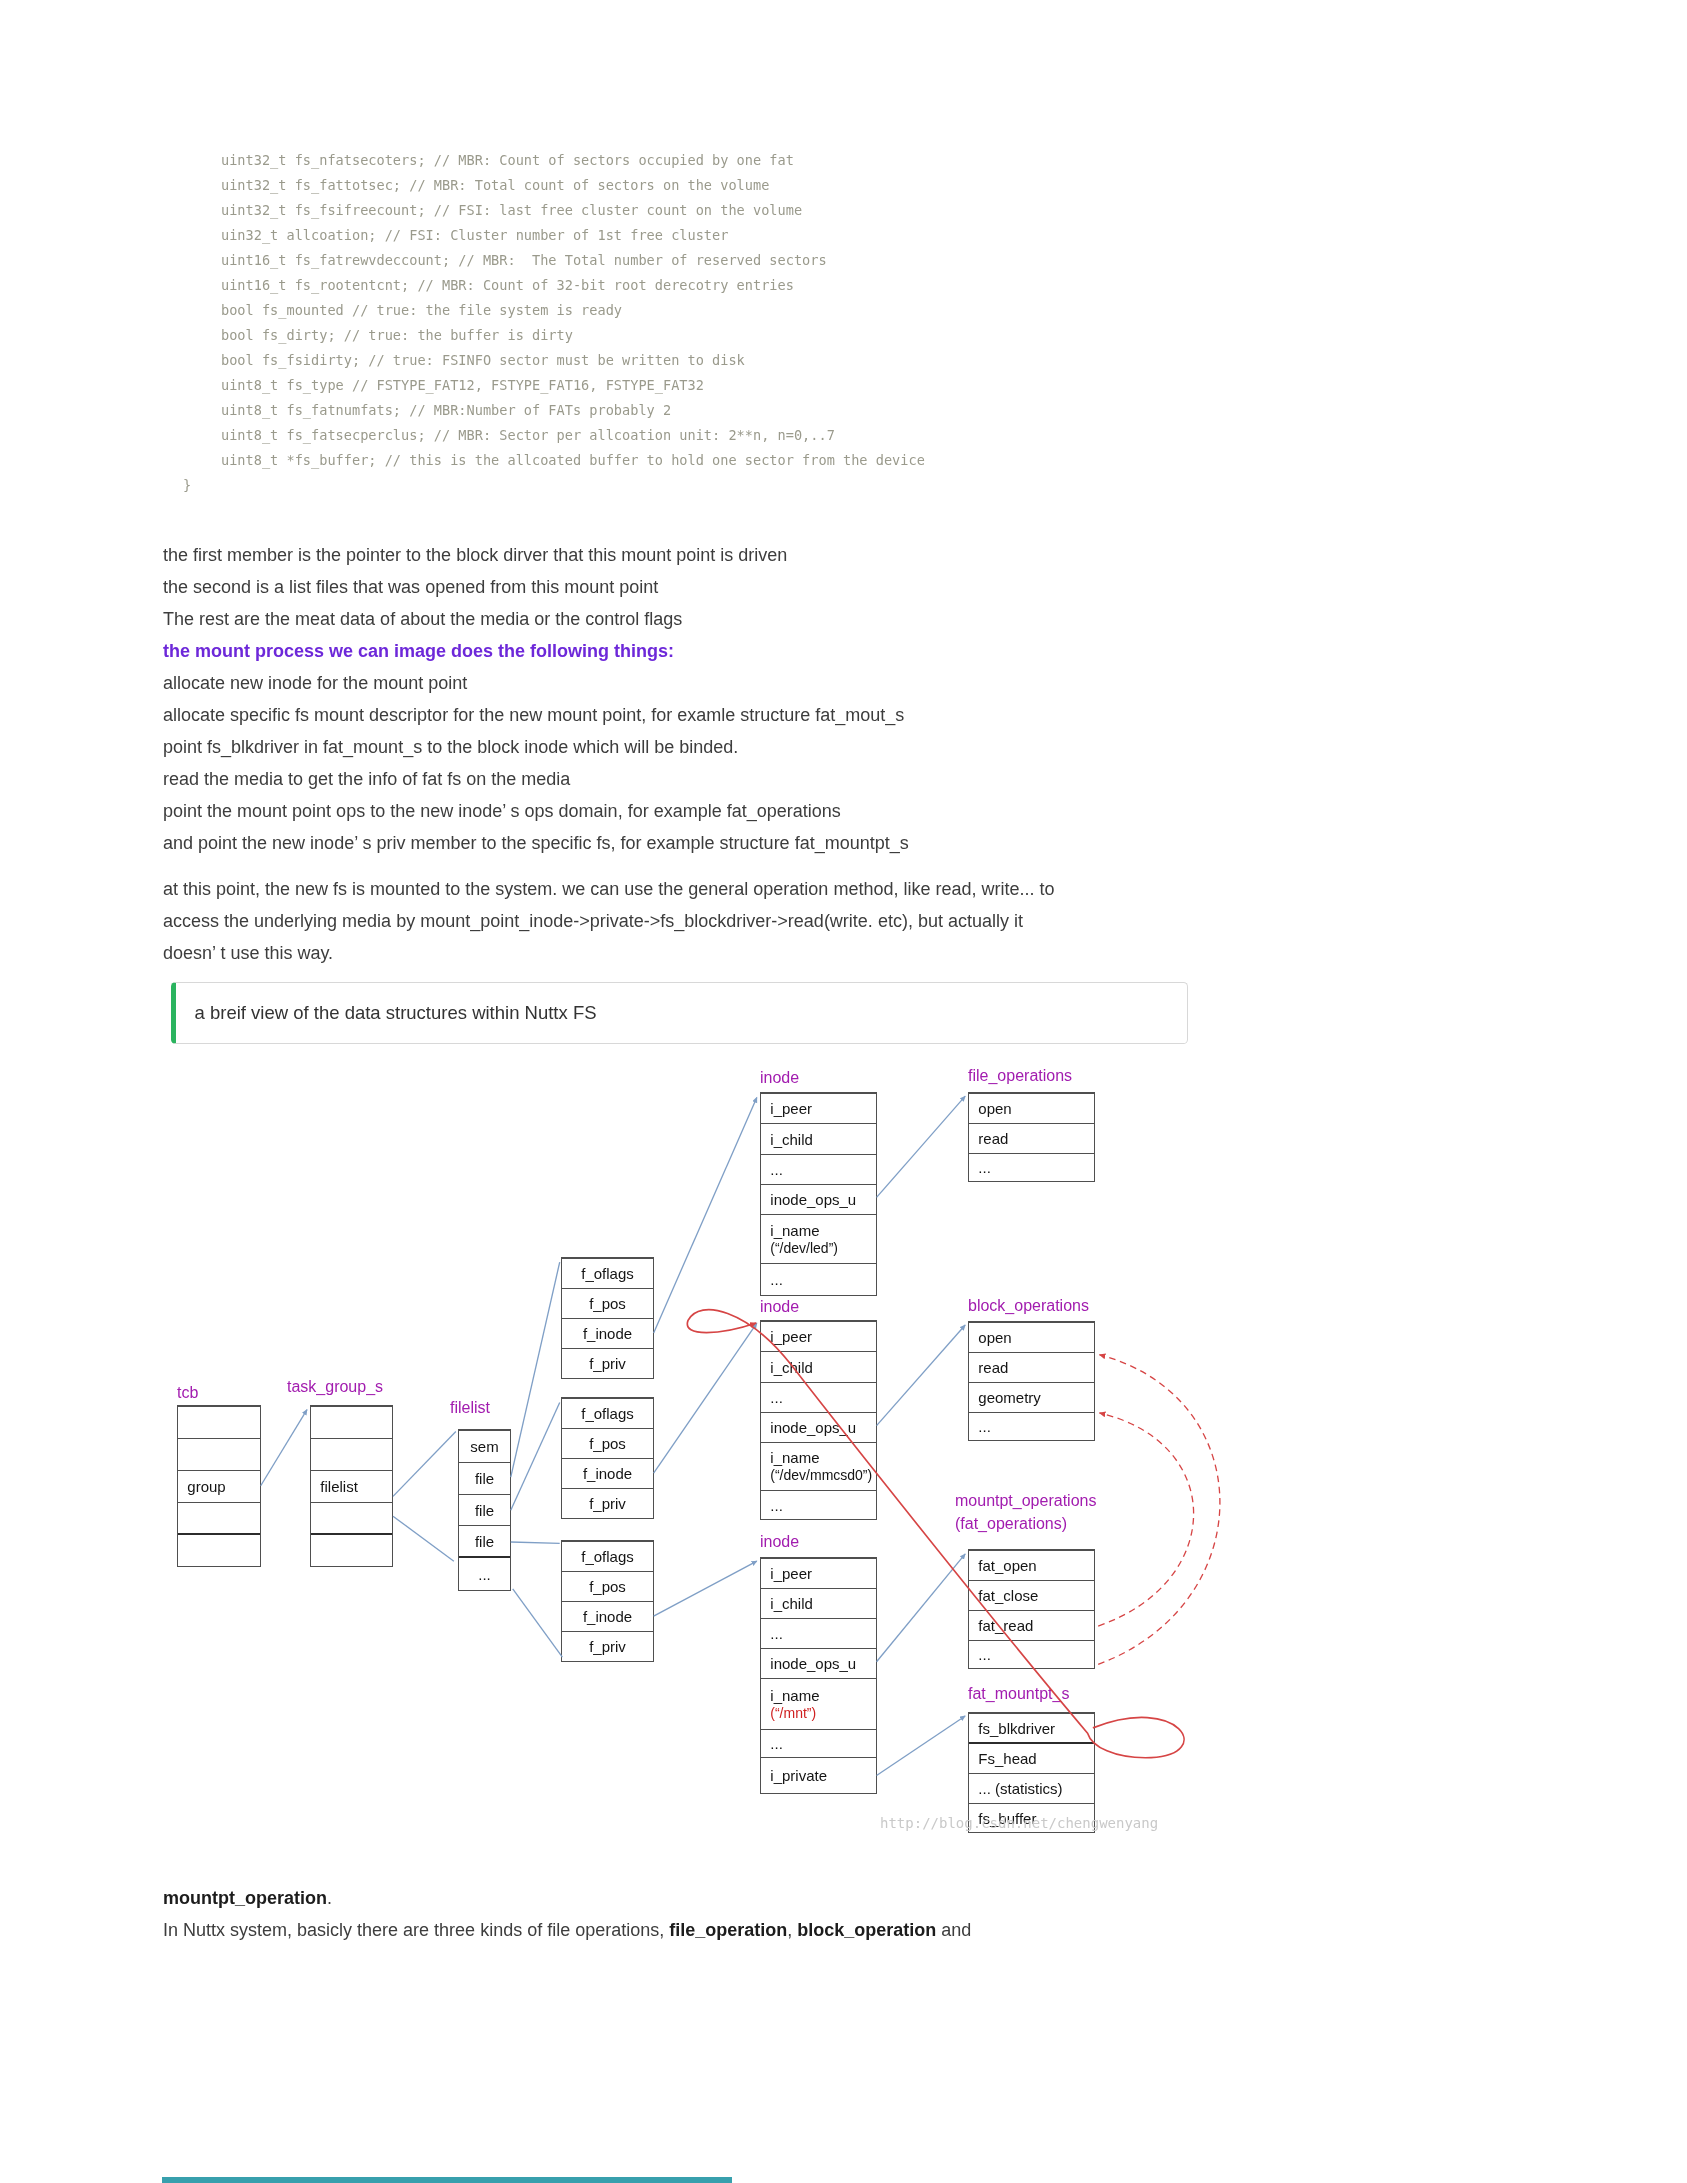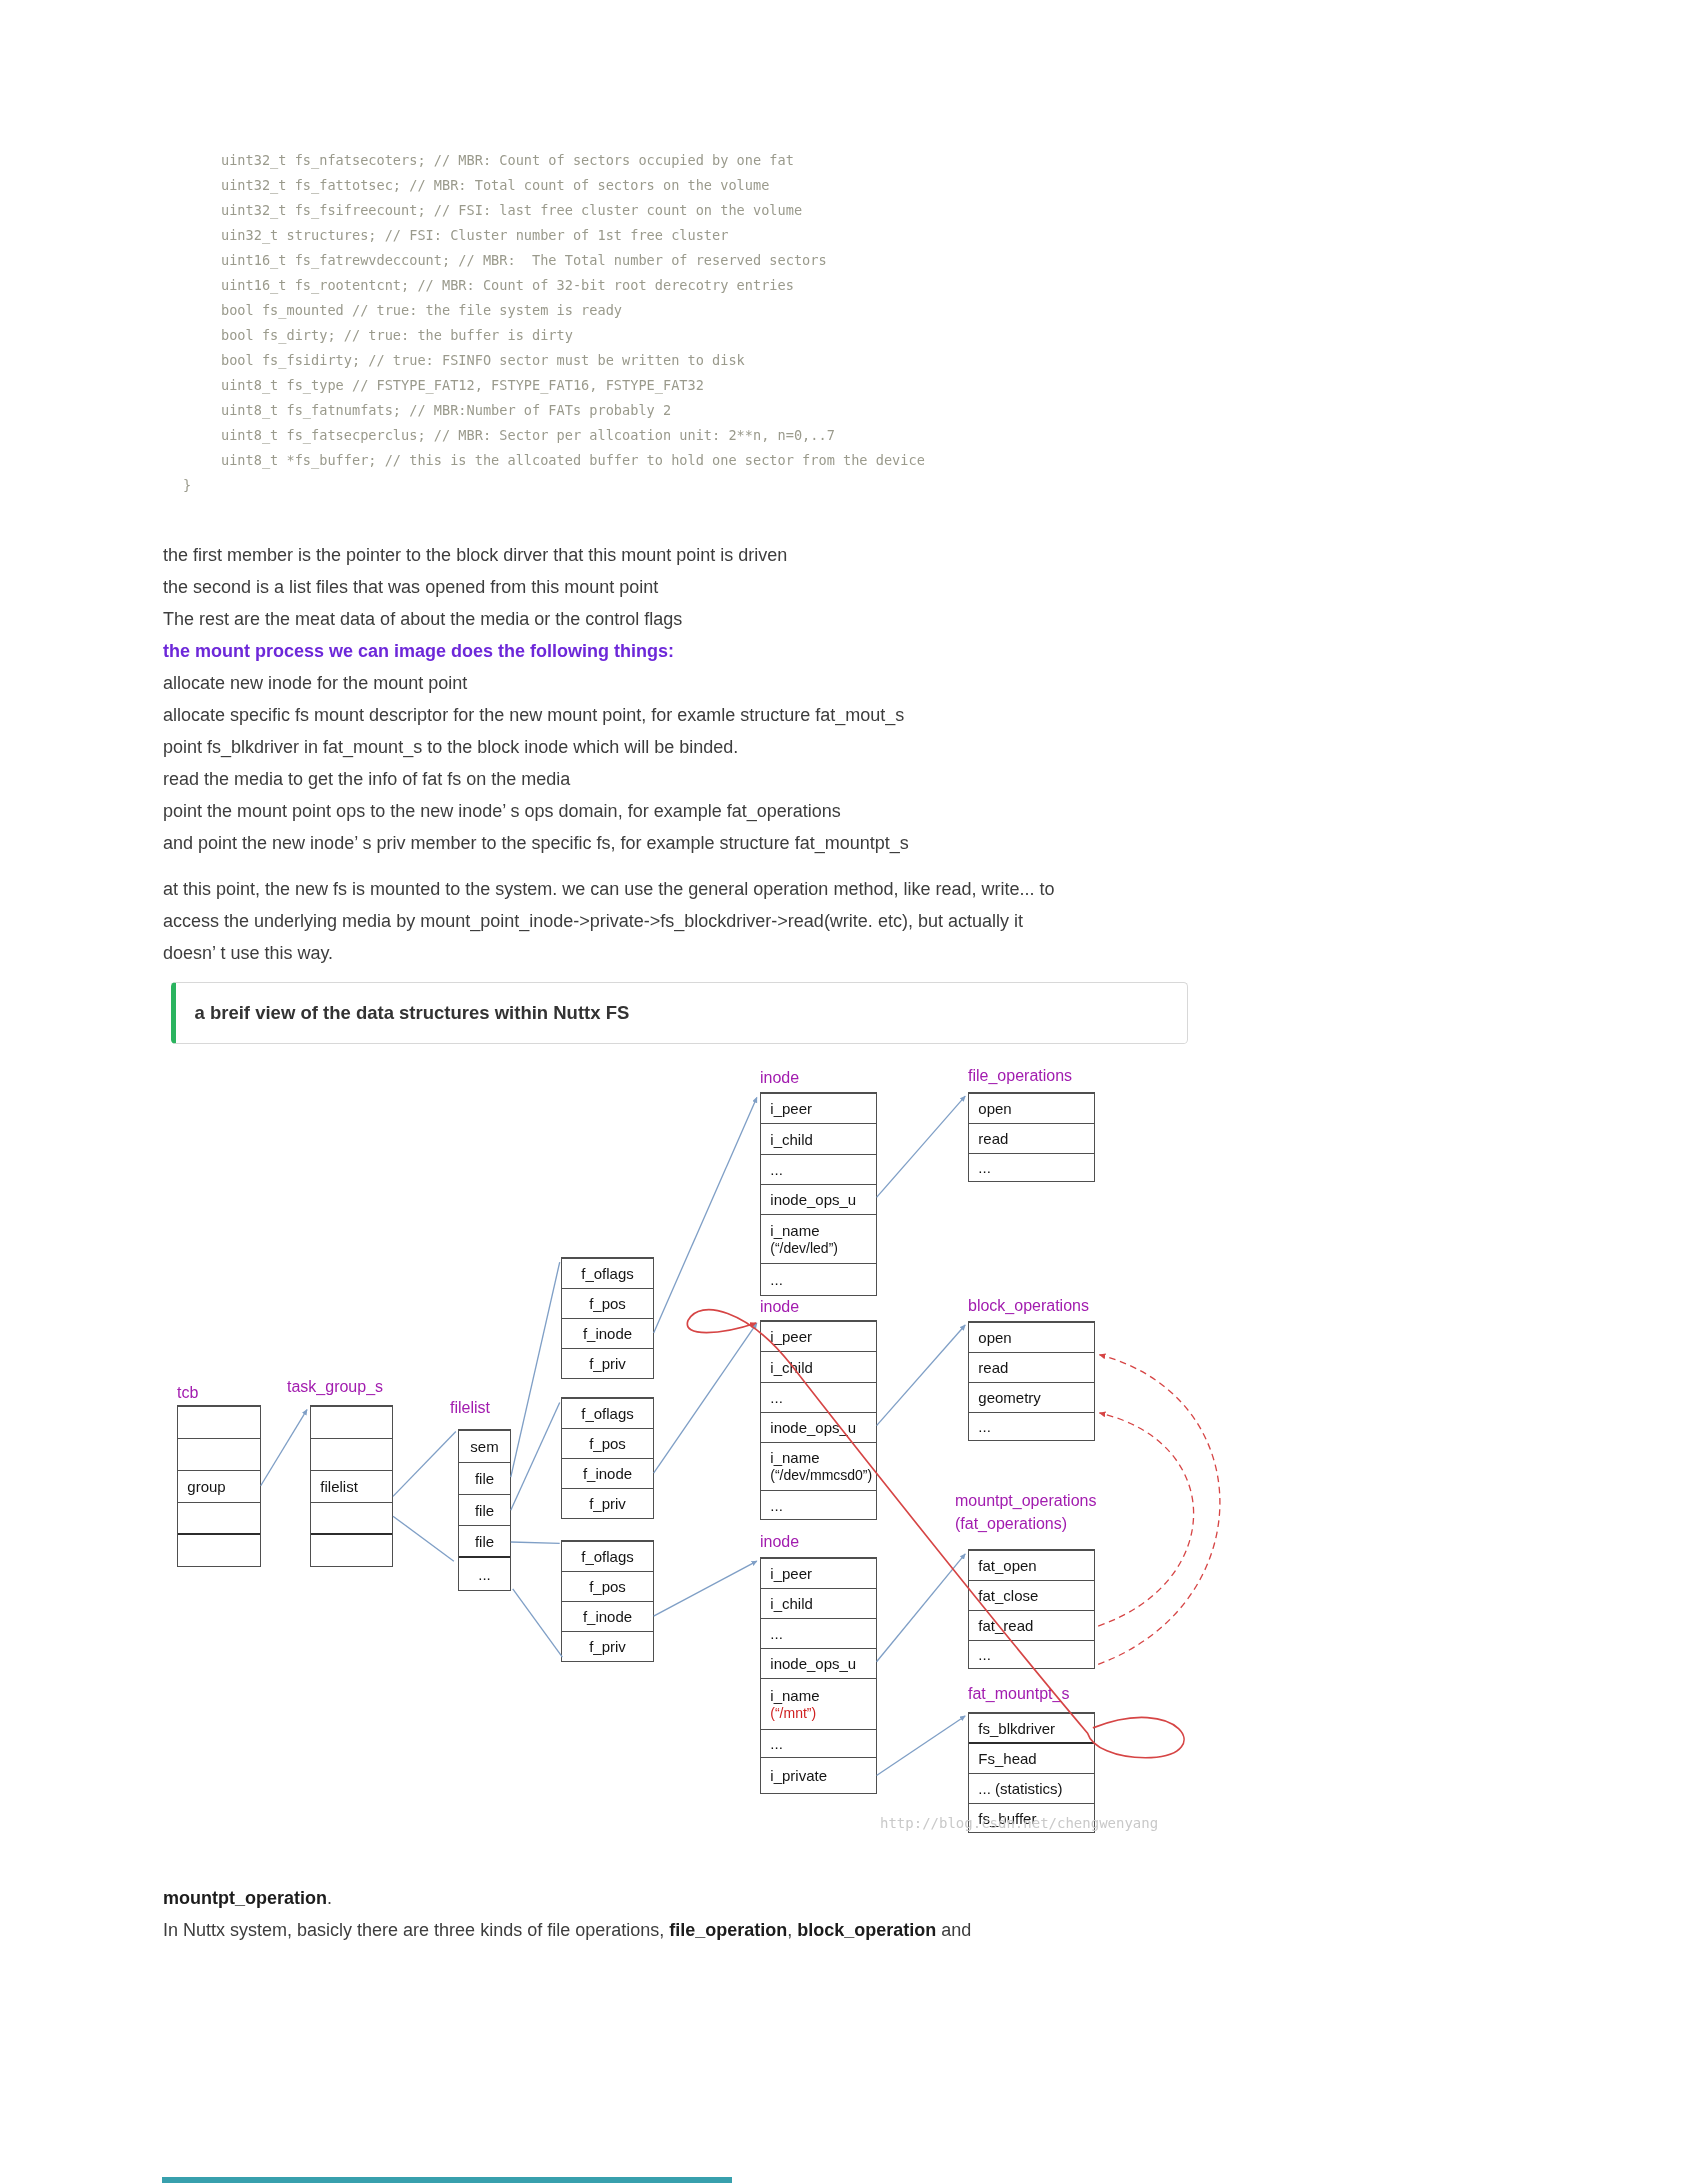--- a/index.html
+++ b/index.html
@@ -18,21 +18,21 @@
   
   .para{position:absolute;left:163px;color:#3d3d3d;font-size:18px;}
   .para .pline{line-height:32px;height:32px;white-space:pre;}
   .para .pline.bold{font-weight:bold;color:#6d28d9;}
   
   .callout{
     position:absolute;left:171px;top:982px;width:1017px;height:62px;box-sizing:border-box;
     border:1.3px solid #d8d8d8;border-left:5.3px solid #2bb45f;border-radius:4.6px;
     display:flex;align-items:center;background:#fff;
   }
-  .callout-title{padding-left:18.5px;font-size:18.5px;font-weight:bold;color:#333333;}
+  .callout-title{padding-left:18.5px;font-size:18.5px;font-weight:normal;color:#333333;}
   
   .tbl{position:absolute;background:#ffffff;border:1.3px solid #4f4f4f;border-top-width:2px;box-sizing:border-box;z-index:2;}
   .tbl .r{
     box-sizing:border-box;border-bottom:1.3px solid #4f4f4f;
     display:flex;align-items:center;padding-left:9.3px;
     font-size:15px;color:#141414;white-space:pre;
   }
   .tbl .r:last-child{border-bottom:none;}
   .tbl.center .r{justify-content:center;padding-left:0;}
   .tbl .r.thick{border-bottom-width:2px;border-bottom-color:#2c2c2c;}
@@ -54,21 +54,21 @@
   
   .bottom-rule{position:absolute;left:162px;top:2177px;width:570px;height:6px;background:#38a0ad;}
 </style>
 </head>
 <body>
 
 <div class="code-block">
   <div class="code-line indent">uint32_t fs_nfatsecoters; // MBR: Count of sectors occupied by one fat</div>
   <div class="code-line indent">uint32_t fs_fattotsec; // MBR: Total count of sectors on the volume</div>
   <div class="code-line indent">uint32_t fs_fsifreecount; // FSI: last free cluster count on the volume</div>
-  <div class="code-line indent">uin32_t structures; // FSI: Cluster number of 1st free cluster</div>
+  <div class="code-line indent">uin32_t allcoation; // FSI: Cluster number of 1st free cluster</div>
   <div class="code-line indent">uint16_t fs_fatrewvdeccount; // MBR:  The Total number of reserved sectors</div>
   <div class="code-line indent">uint16_t fs_rootentcnt; // MBR: Count of 32-bit root derecotry entries</div>
   <div class="code-line indent">bool fs_mounted // true: the file system is ready</div>
   <div class="code-line indent">bool fs_dirty; // true: the buffer is dirty</div>
   <div class="code-line indent">bool fs_fsidirty; // true: FSINFO sector must be written to disk</div>
   <div class="code-line indent">uint8_t fs_type // FSTYPE_FAT12, FSTYPE_FAT16, FSTYPE_FAT32</div>
   <div class="code-line indent">uint8_t fs_fatnumfats; // MBR:Number of FATs probably 2</div>
   <div class="code-line indent">uint8_t fs_fatsecperclus; // MBR: Sector per allcoation unit: 2**n, n=0,..7</div>
   <div class="code-line indent">uint8_t *fs_buffer; // this is the allcoated buffer to hold one sector from the device</div>
   <div class="code-line">}</div>

